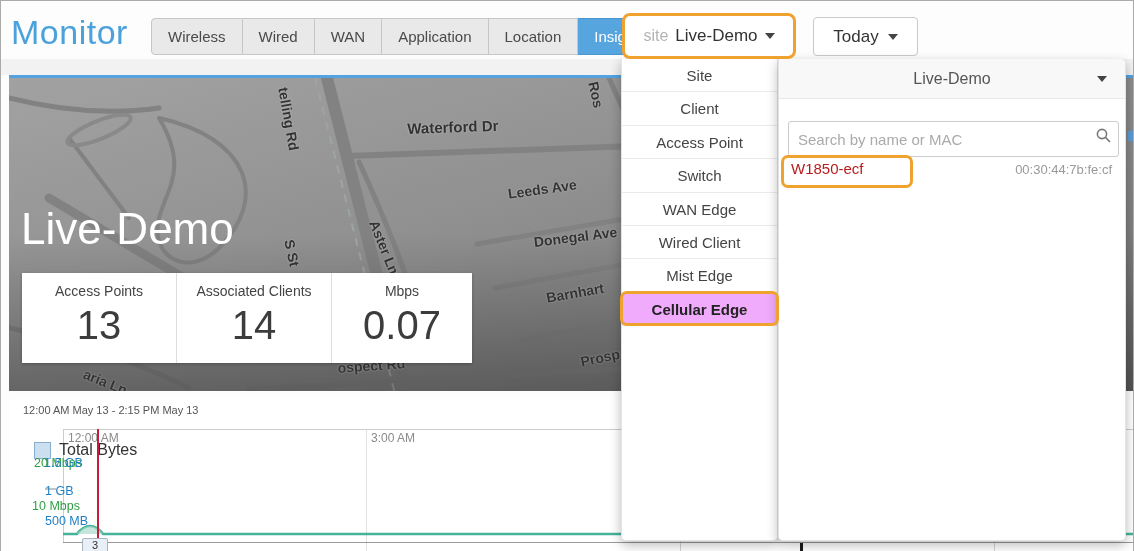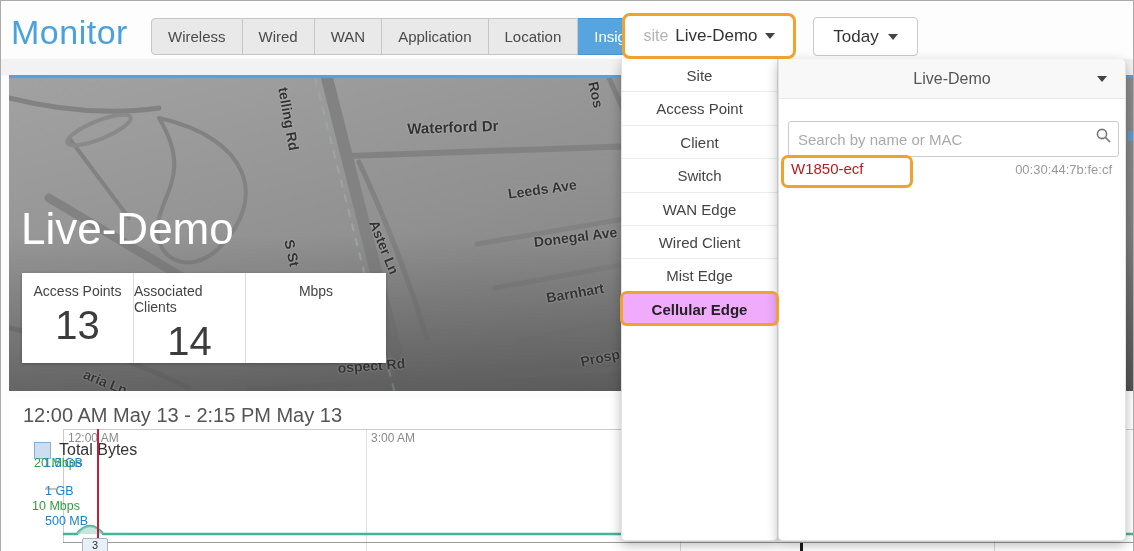--- a/index.html
+++ b/index.html
@@ -38,28 +38,28 @@
   
   .map {
     position:absolute; left:8px; top:74px; width:1124px; height:316px;
     background:linear-gradient(165deg,#a8a8a8 0%, #979797 40%, #757575 100%);
     border-top:3px solid #54a2e0; overflow:hidden; z-index:1;
   }
   .map-vignette { position:absolute; inset:0; background:linear-gradient(180deg, rgba(0,0,0,0.04) 50%, rgba(0,0,0,0.30) 100%); pointer-events:none; }
   .street { position:absolute; font-size:14px; font-weight:bold; color:#333; text-shadow:0 0 2px rgba(255,255,255,0.45); transform-origin:left top; white-space:nowrap; }
   .map-site-title { position:absolute; left:12px; top:126px; font-size:44px; font-weight:300; color:#fff; }
   .stats { position:absolute; left:13px; top:195px; display:flex; box-shadow:0 1px 3px rgba(0,0,0,0.25); }
-  .stat-box { width:112px; height:90px; background:#fff; border-right:1px solid #ddd; display:flex; flex-direction:column; align-items:center; padding-top:10px; }
+  .stat-box { width:155px; height:90px; background:#fff; border-right:1px solid #ddd; display:flex; flex-direction:column; align-items:center; padding-top:10px; }
   .stat-box:last-child { border-right:none; width:140px; }
   .stat-label { font-size:14px; color:#444; }
   .stat-value { font-size:40px; font-weight:300; color:#3c3c3c; margin-top:4px; }
   .map-marker { position:absolute; left:1119px; top:53px; width:5px; height:10px; background:#5b9bd5; }
   
   .chart-section { position:absolute; left:8px; top:398px; width:1124px; height:153px; background:#fff; z-index:1; }
-  .chart-title { position:absolute; left:22px; top:403px; font-size:20px; color:#555; z-index:2; }
+  .chart-title { position:absolute; left:22px; top:403px; font-size:11px; color:#555; z-index:2; }
   .plot-border-top { position:absolute; left:62px; top:428px; width:1070px; height:1px; background:#ccc; z-index:2; }
   .plot-border-left { position:absolute; left:62px; top:428px; width:1px; height:113px; background:#ccc; z-index:2; }
   .plot-border-bottom { position:absolute; left:62px; top:541px; width:1070px; height:1px; background:#9a9a9a; z-index:2; }
   .gridline { position:absolute; top:429px; width:1px; height:122px; background:#e2e2e2; z-index:1; }
   .x-tick { position:absolute; top:430px; font-size:12px; color:#8a8a8a; z-index:2; }
   .legend-swatch { position:absolute; left:33px; top:441px; width:17px; height:17px; background:#ccdff1; border:1px solid #88aed0; z-index:3; }
   .legend-label { position:absolute; left:58px; top:440px; font-size:16px; color:#333; z-index:3; }
   .ylab { position:absolute; font-size:12.5px; z-index:3; white-space:nowrap; }
   .ylab.green { color:#2f9e44; }
   .ylab.blue { color:#1f7fc4; z-index:4; }
@@ -162,20 +162,21 @@
       <div class="stat-box">
         <div class="stat-label">Access Points</div>
         <div class="stat-value">13</div>
       </div>
       <div class="stat-box">
         <div class="stat-label">Associated Clients</div>
         <div class="stat-value">14</div>
       </div>
       <div class="stat-box">
         <div class="stat-label">Mbps</div>
+        <div class="stat-value">0.07</div>
       </div>
     </div>
   </div>
 
   <div class="chart-section"></div>
   <div class="chart-title">12:00 AM May 13 - 2:15 PM May 13</div>
   <div class="plot-border-top"></div>
   <div class="plot-border-left"></div>
   <div class="plot-border-bottom"></div>
   <div class="gridline" style="left:365px;"></div>
@@ -196,22 +197,22 @@
     <path d="M0,105 L14,105 Q20,97 27,97 Q34,97 40,105 L818,105 Q824,101 831,101 Q838,101 844,105 L1070,105 L0,105 Z" fill="#a7d9c9" fill-opacity="0.65" stroke="none"></path>
   </svg>
   <div class="cursor-line"></div>
   <div class="cursor-box">3</div>
   <div class="axis-subtick" style="left:679px;"></div>
   <div class="axis-subtick" style="left:993px;"></div>
   <div class="time-marker"></div>
 
   <div class="entity-menu">
     <div class="menu-item">Site</div>
+    <div class="menu-item">Client</div>
     <div class="menu-item">Access Point</div>
-    <div class="menu-item">Client</div>
     <div class="menu-item">Switch</div>
     <div class="menu-item">WAN Edge</div>
     <div class="menu-item">Wired Client</div>
     <div class="menu-item">Mist Edge</div>
     <div class="menu-item highlight">Cellular Edge</div>
   </div>
 
   <div class="device-panel">
     <div class="panel-header">
       <span>Live-Demo</span>

